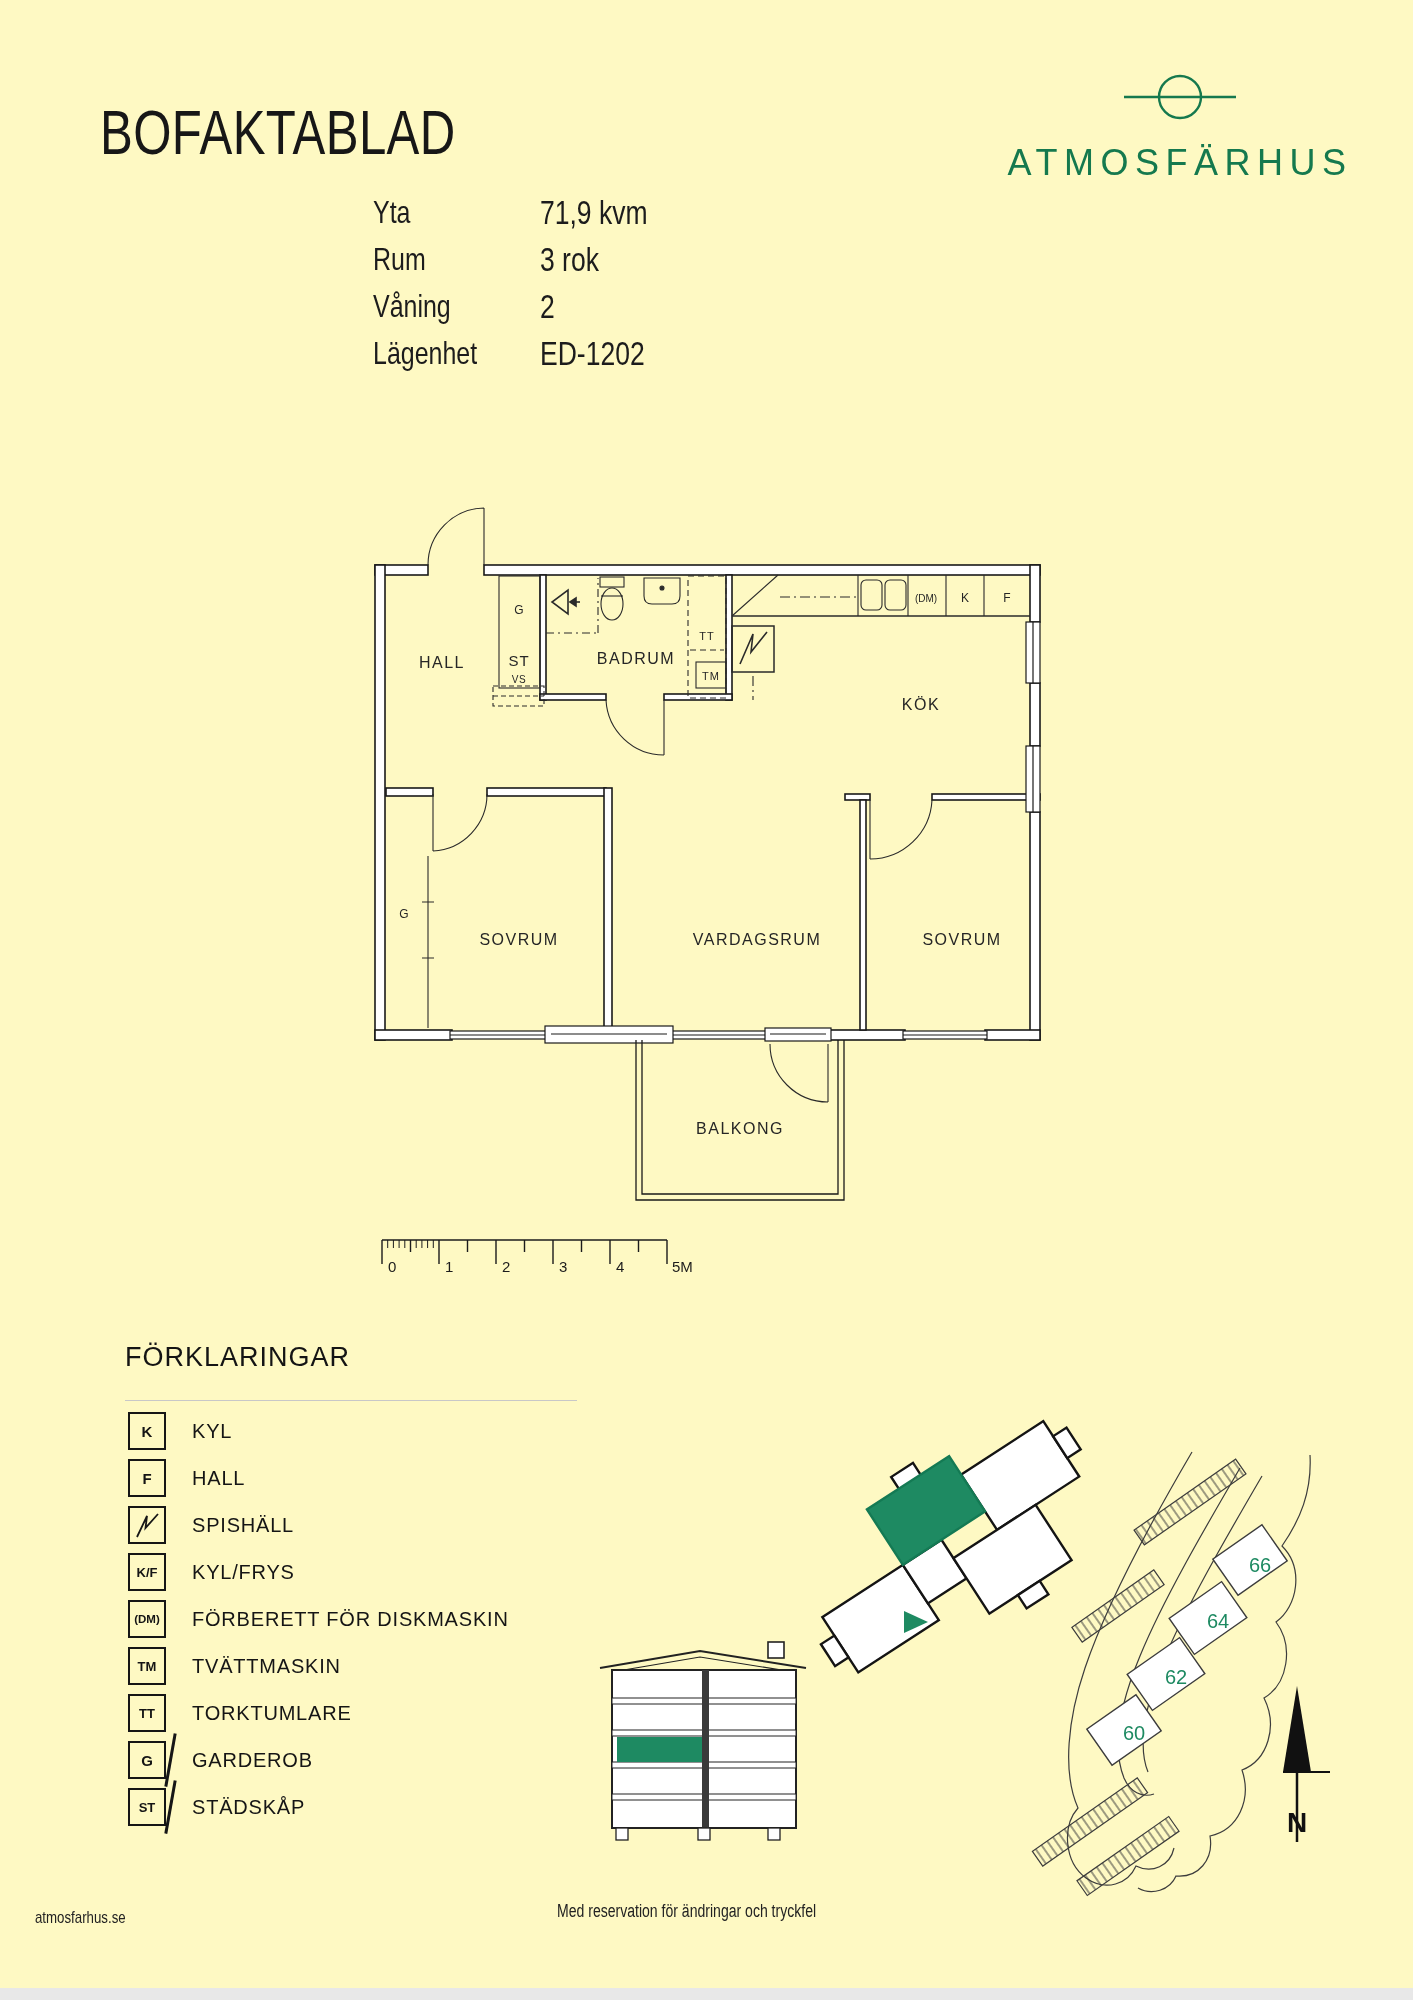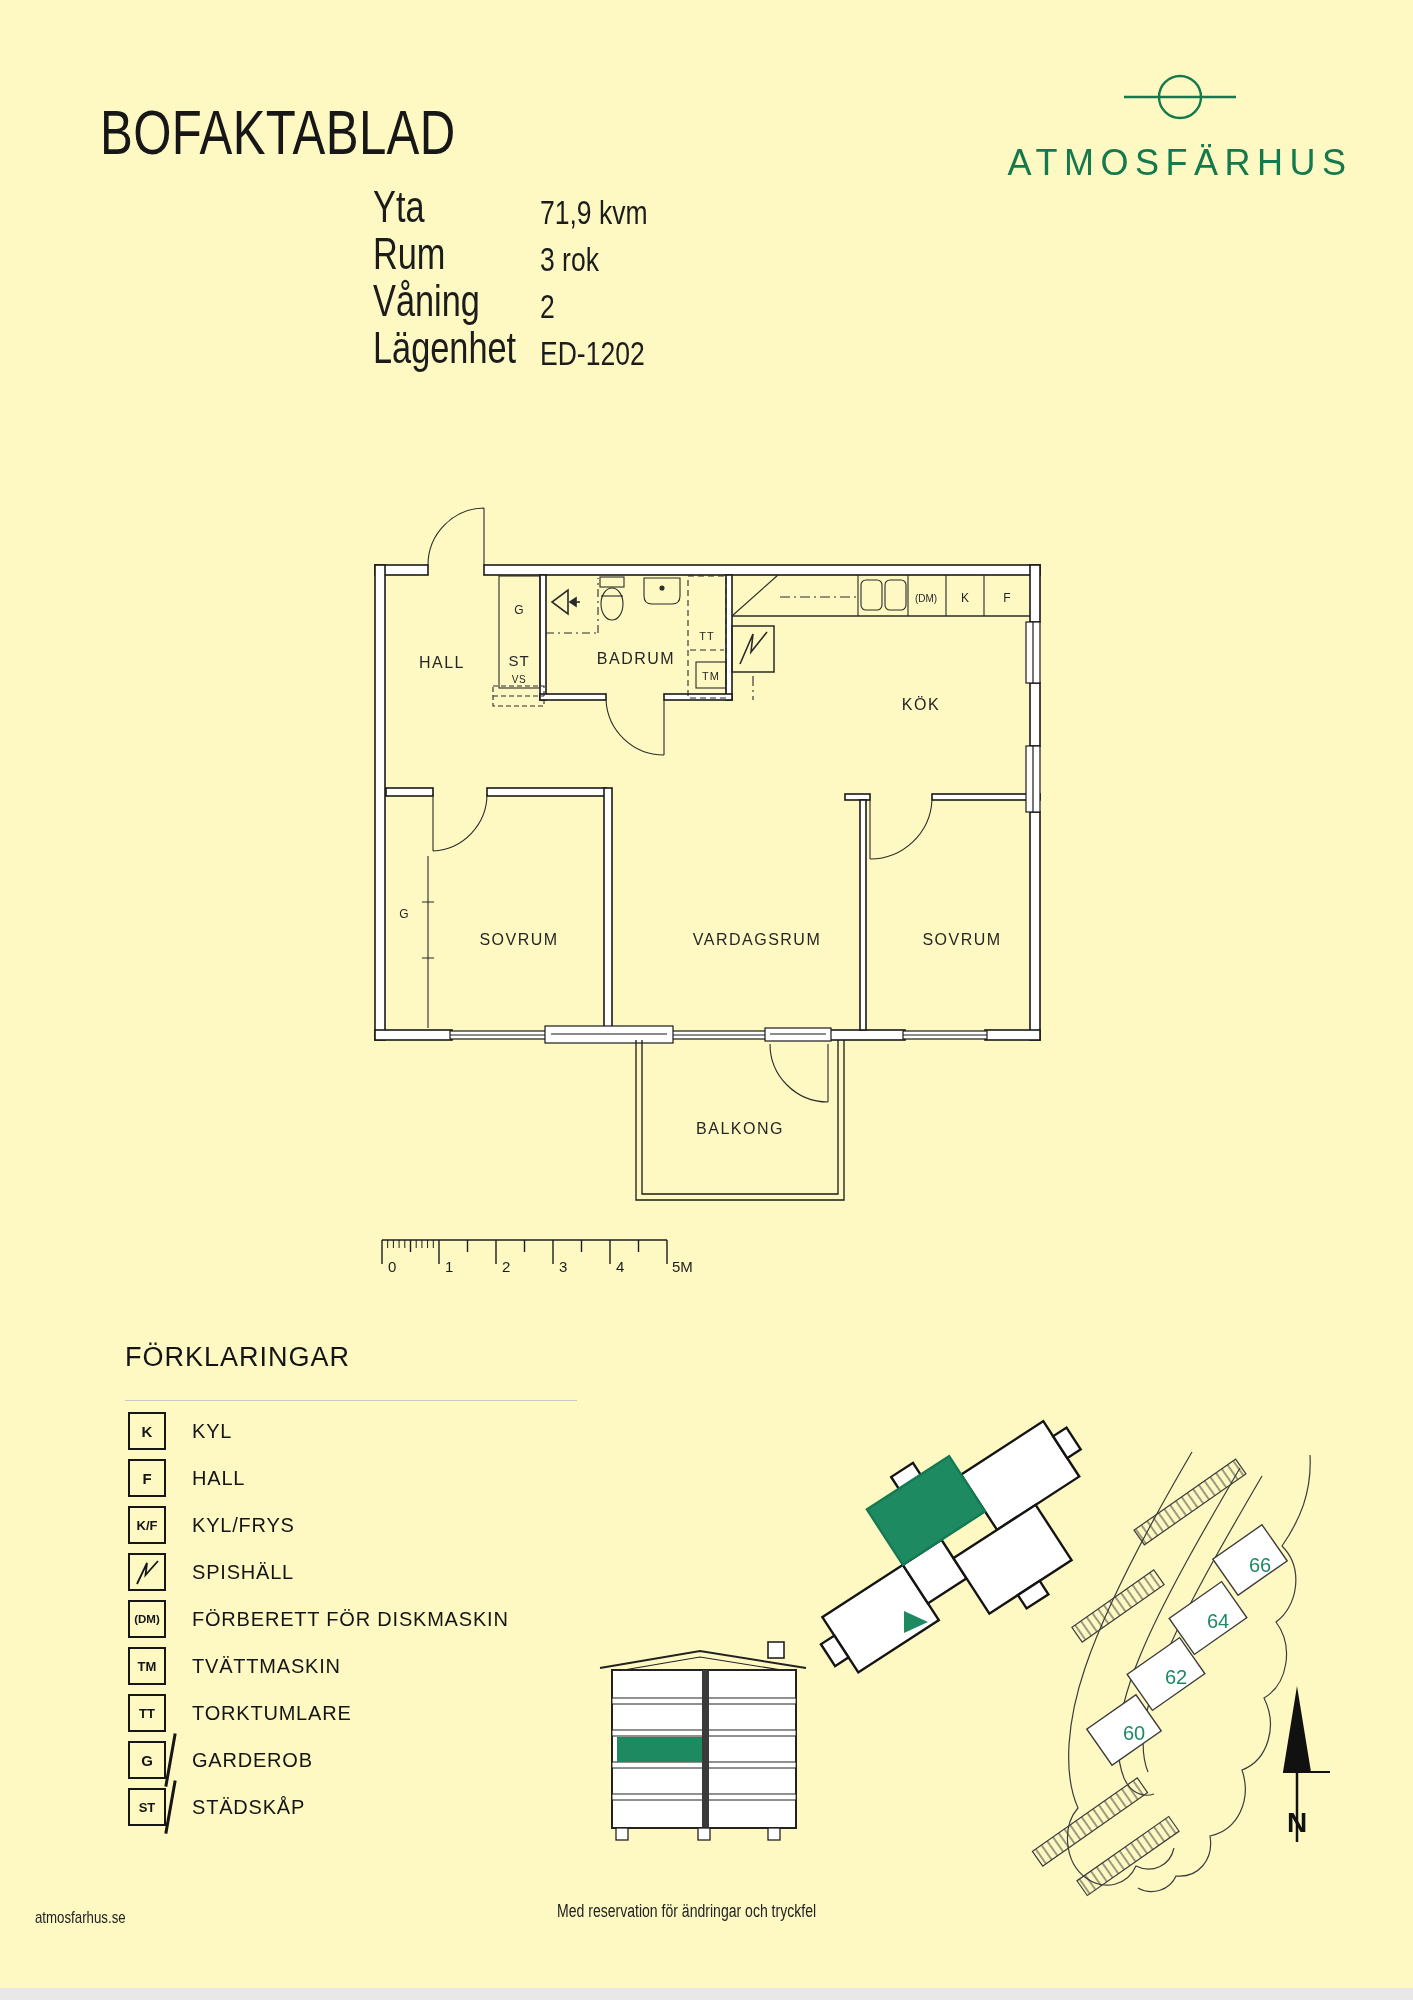--- a/index.html
+++ b/index.html
@@ -3,21 +3,21 @@
 <meta charset="utf-8">
 <style>
   html,body{margin:0;padding:0;background:#e8e8e8;}
   #page{position:relative;width:1413px;height:1988px;background:#fef9c3;margin:0 auto;
         font-family:"Liberation Sans",sans-serif;color:#111;overflow:hidden;}
   .abs{position:absolute;}
   .cond{display:inline-block;transform:scaleX(0.78);transform-origin:left center;white-space:nowrap;}
   
   #title{left:100px;top:96px;font-size:63px;font-weight:500;letter-spacing:0.5px;color:#171717;}
   #addr{left:105px;top:189px;font-size:33px;line-height:47px;color:#1c1c1c;}
-  #fact-labels{left:373px;top:183px;font-size:44px;line-height:47px;color:#1c1c1c;}
+  #fact-labels{left:373px;top:189px;font-size:32px;line-height:47px;color:#1c1c1c;}
   #fact-values{left:540px;top:189px;font-size:34px;line-height:47px;color:#1c1c1c;}
   
   #legend-title{left:125px;top:1342px;font-size:27px;font-weight:500;letter-spacing:1px;color:#141414;}
   #legend-rule{left:125px;top:1400px;width:452px;height:1px;background:#c8c8c8;}
   #legend{left:128px;top:1412px;}
   .lrow{display:flex;align-items:center;height:38px;margin-bottom:9px;}
   .lsym{width:38px;height:38px;margin-right:26px;flex:0 0 38px;display:flex;align-items:center;justify-content:center;position:relative;}
   .lbox{width:38px;height:38px;border:2.5px solid #161616;box-sizing:border-box;display:flex;align-items:center;justify-content:center;
         font-weight:600;font-size:15px;letter-spacing:0;color:#141414;}
   .lbox.sm{font-size:11.5px;}
@@ -295,36 +295,36 @@
       <span class="llabel">KYL</span>
     </div>
     <div class="lrow">
       <span class="lsym">
           <span class="lbox">F</span>
         </span>
       <span class="llabel">HALL</span>
     </div>
     <div class="lrow">
       <span class="lsym">
-          <span class="lbox md">K/F</span>
-        </span>
-      <span class="llabel">KYL/FRYS</span>
-    </div>
-    <div class="lrow">
-      <span class="lsym">
           <span class="lbox">
         <svg width="33" height="33" viewBox="0 0 33 33">
               <polyline points="6,28 16,7 14.5,19 27,5" fill="none" stroke="#161616" stroke-width="1.8"></polyline>
             </svg>
       </span>
         </span>
       <span class="llabel">SPISHÄLL</span>
     </div>
     <div class="lrow">
       <span class="lsym">
+          <span class="lbox md">K/F</span>
+        </span>
+      <span class="llabel">KYL/FRYS</span>
+    </div>
+    <div class="lrow">
+      <span class="lsym">
           <span class="lbox sm">(DM)</span>
         </span>
       <span class="llabel">FÖRBERETT FÖR DISKMASKIN</span>
     </div>
     <div class="lrow">
       <span class="lsym">
           <span class="lbox md">TM</span>
         </span>
       <span class="llabel">TVÄTTMASKIN</span>
     </div>

